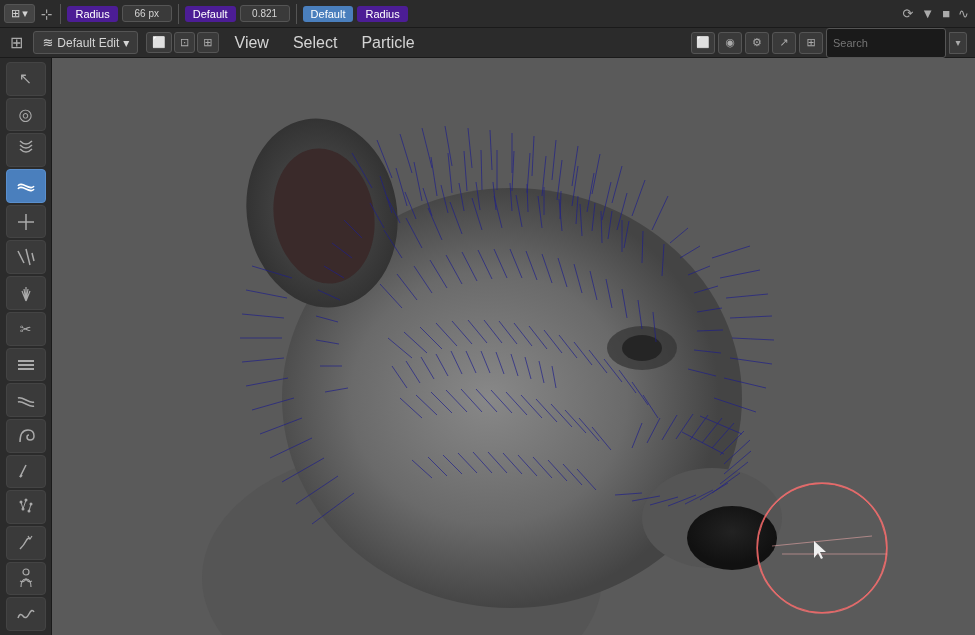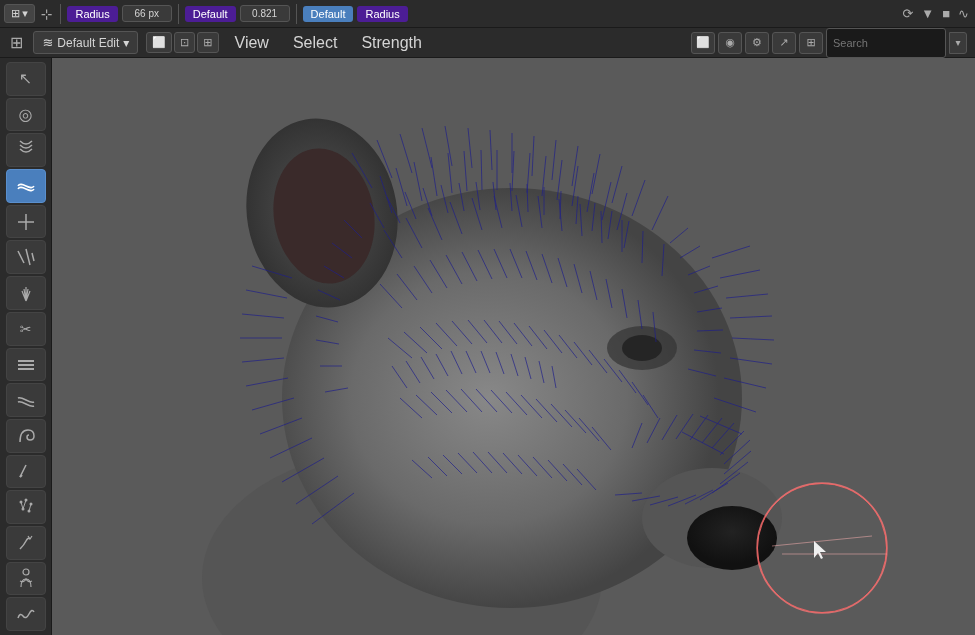--- a/index.html
+++ b/index.html
@@ -292,21 +292,21 @@
   </button>
 
   <div class="header-icon-group">
     <button class="header-icon-btn">⬜</button>
     <button class="header-icon-btn">⊡</button>
     <button class="header-icon-btn">⊞</button>
   </div>
 
   <button class="header-menu-item">View</button>
   <button class="header-menu-item">Select</button>
-  <button class="header-menu-item">Strength</button>
+  <button class="header-menu-item">Particle</button>
 
   <div id="header-right">
     <div class="hdr-icon">⬜</div>
     <div class="hdr-icon">◉</div>
     <div class="hdr-icon">⚙</div>
     <div class="hdr-icon">↗</div>
     <div class="hdr-icon">⊞</div>
     <input class="search-box" type="text" placeholder="Search" style="">
     <div class="dropdown-arrow">▾</div>
   </div>

